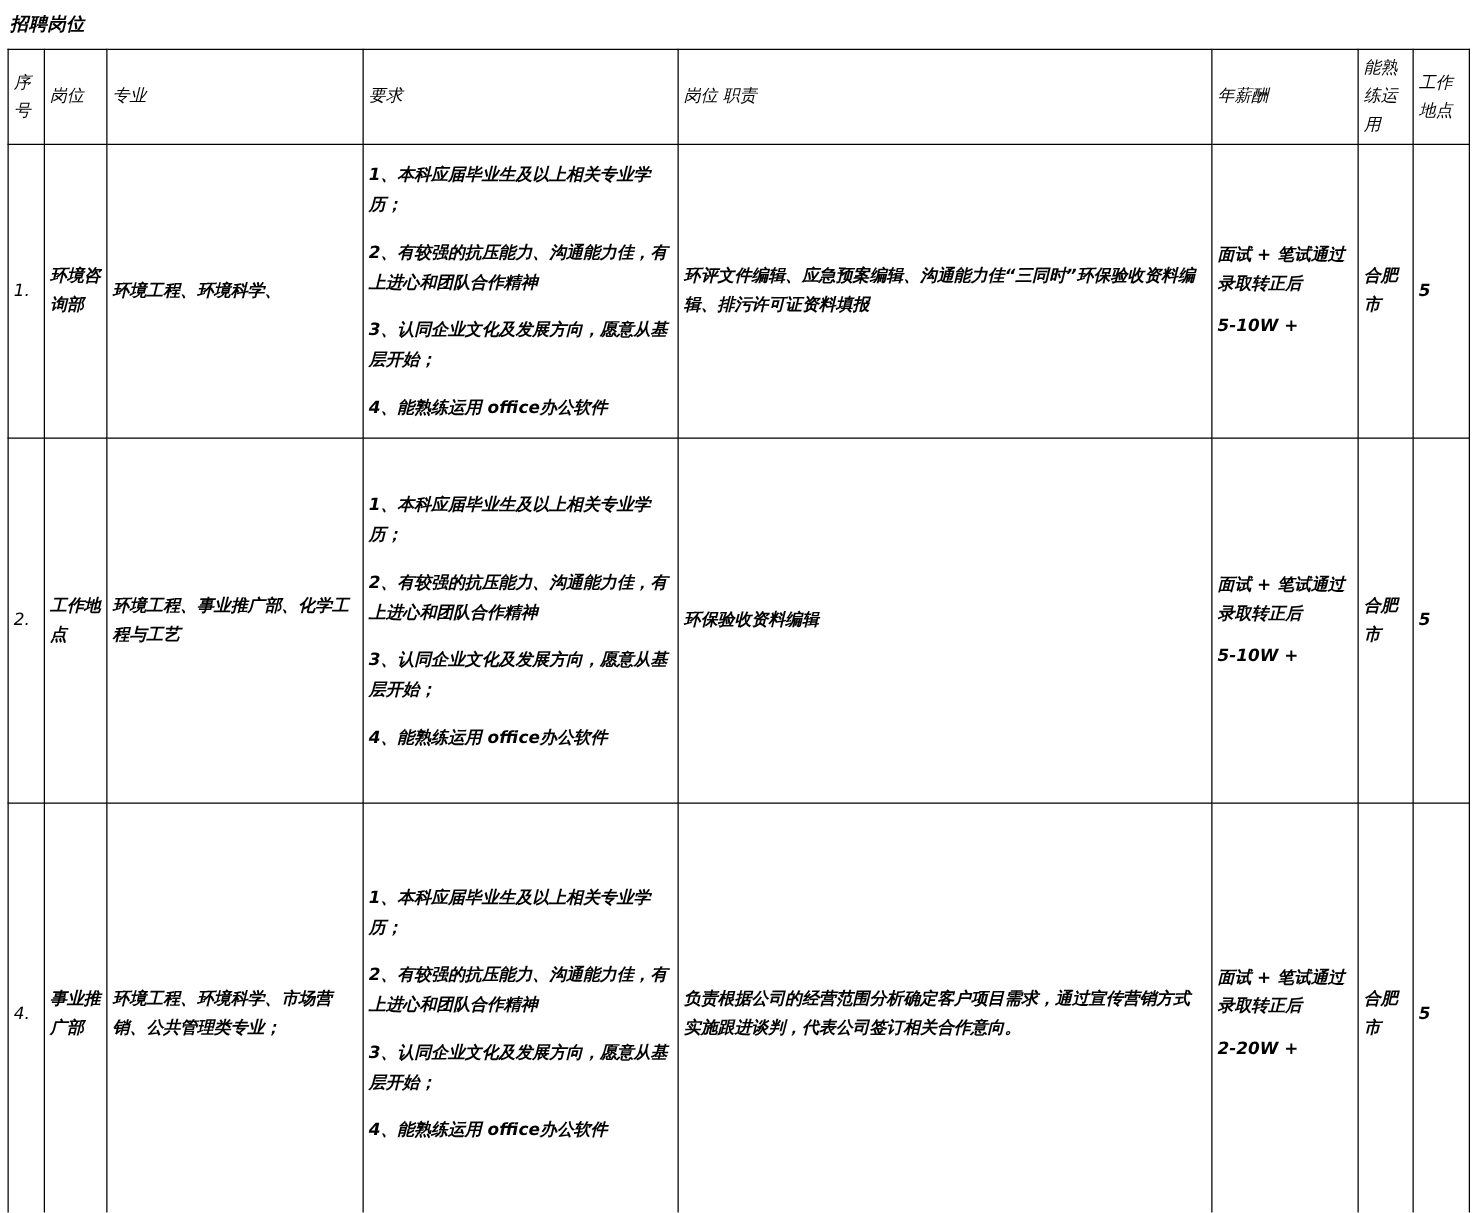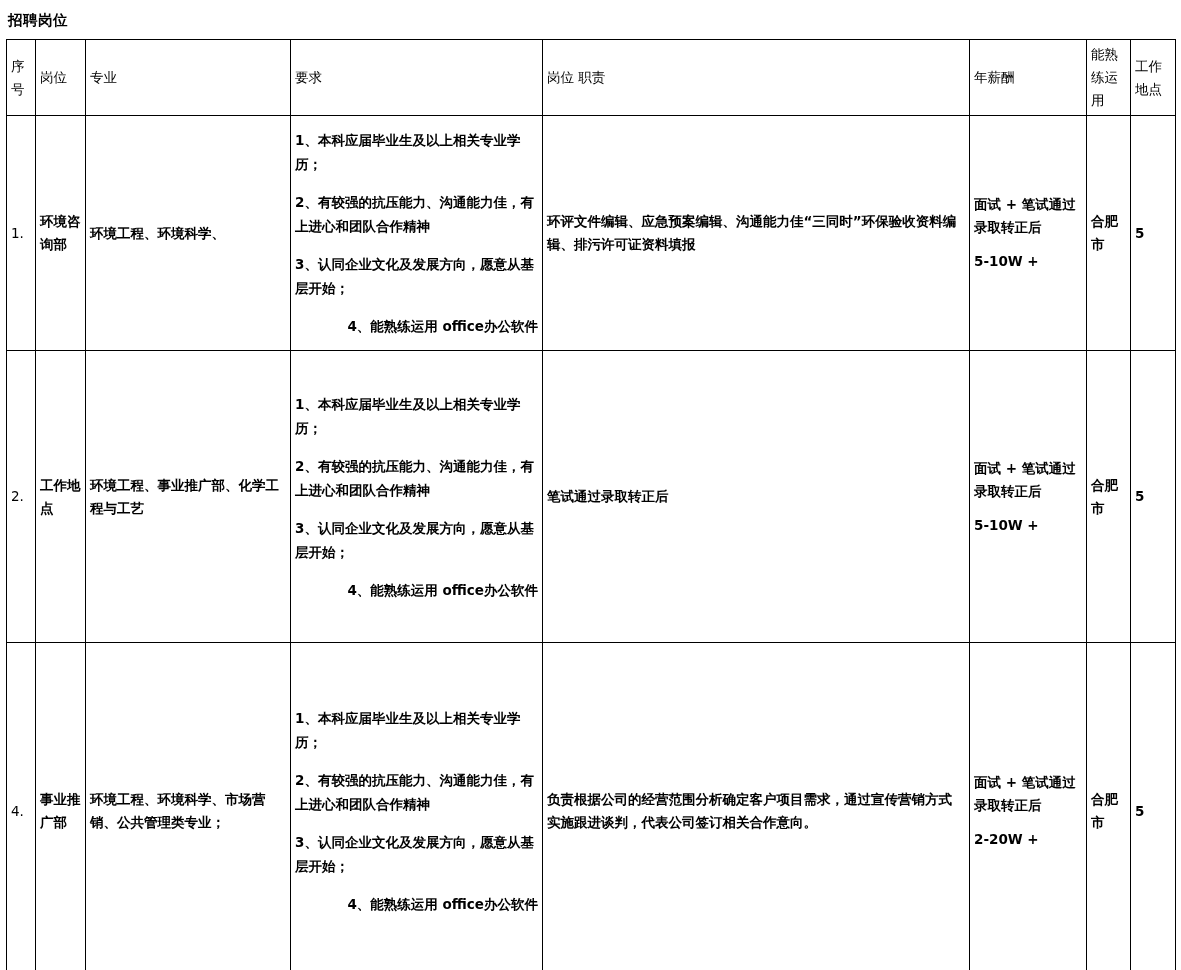--- a/index.html
+++ b/index.html
@@ -13,20 +13,21 @@
     font-family: "DejaVu Sans", "Liberation Sans", sans-serif;
     color: #000000;
     overflow: hidden;
   }
   .page {
     position: relative;
     width: 971px;
     height: 970px;
     box-sizing: border-box;
     padding: 8px 6px 0 6px;
+    font-style: italic;
   }
   .doc-title {
     font-size: 14.5px;
     font-weight: bold;
     line-height: 20px;
     margin: 2px 0 9px 2px;
     letter-spacing: 0.5px;
   }
   table.recruit {
     border-collapse: collapse;
@@ -80,21 +81,20 @@
     padding: 0;
     list-style: none;
     font-weight: bold;
     line-height: 24px;
   }
   .req-list li {
     margin: 0 0 14px 0;
   }
   .req-list li:last-child {
     margin-bottom: 0;
-    text-align: right;
   }
   .cell-duty {
     font-weight: bold;
     line-height: 24px;
     vertical-align: middle;
   }
   .cell-pay {
     font-weight: bold;
     line-height: 25px;
     vertical-align: middle;
@@ -174,21 +174,21 @@
         <td class="cell-post">工作地点</td>
         <td class="cell-major">环境工程、事业推广部、化学工程与工艺</td>
         <td>
           <ul class="req-list">
             <li>1、本科应届毕业生及以上相关专业学历；</li>
             <li>2、有较强的抗压能力、沟通能力佳，有上进心和团队合作精神</li>
             <li>3、认同企业文化及发展方向，愿意从基层开始；</li>
             <li>4、能熟练运用 office办公软件</li>
           </ul>
         </td>
-        <td class="cell-duty">笔试通过录取转正后</td>
+        <td class="cell-duty">环保验收资料编辑</td>
         <td class="cell-pay">
           <span>面试 + 笔试通过录取转正后</span>
           <span class="pay-gap"></span>
           <span>5-10W +</span>
         </td>
         <td class="cell-loc">合肥市</td>
         <td class="cell-num">5</td>
       </tr>
 
       <tr class="row-3">

